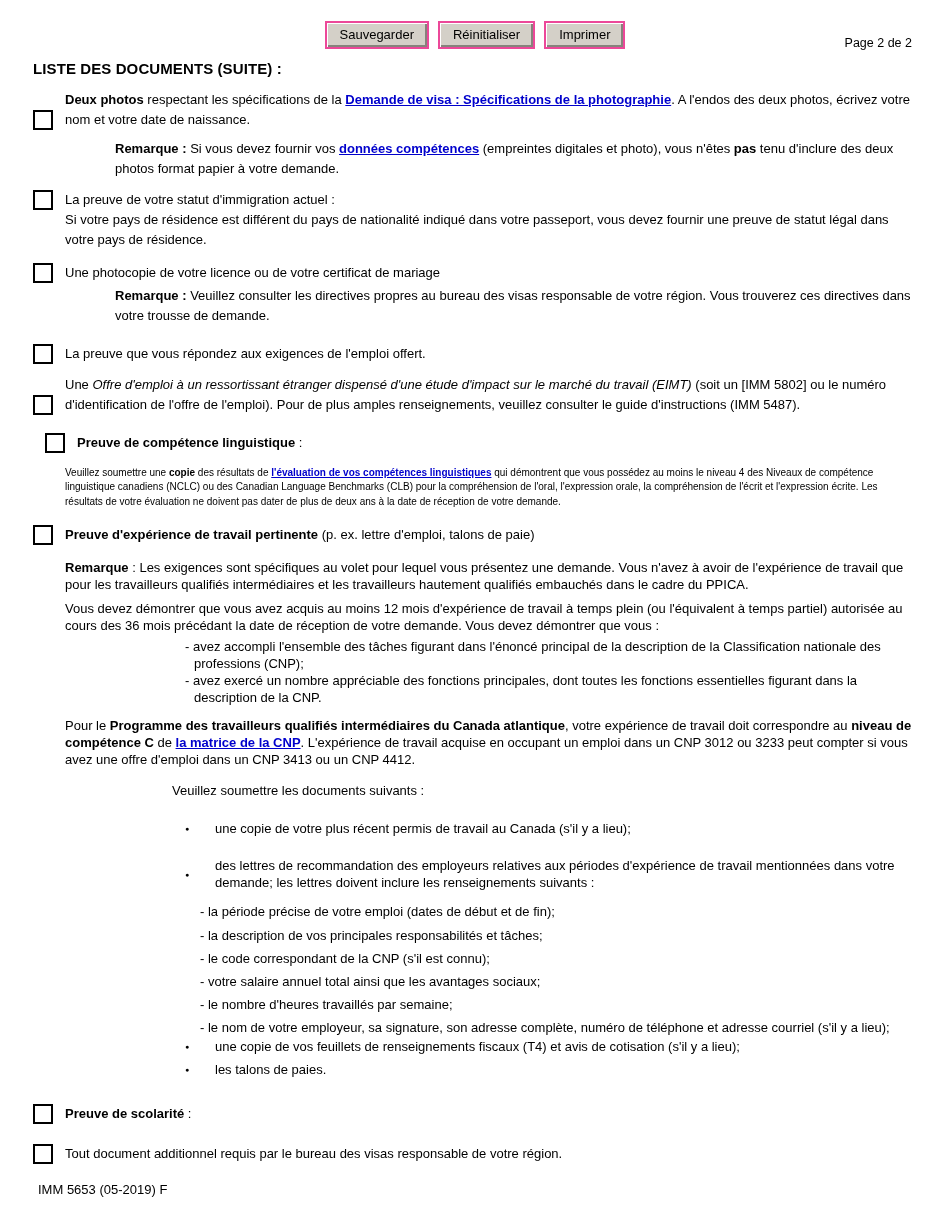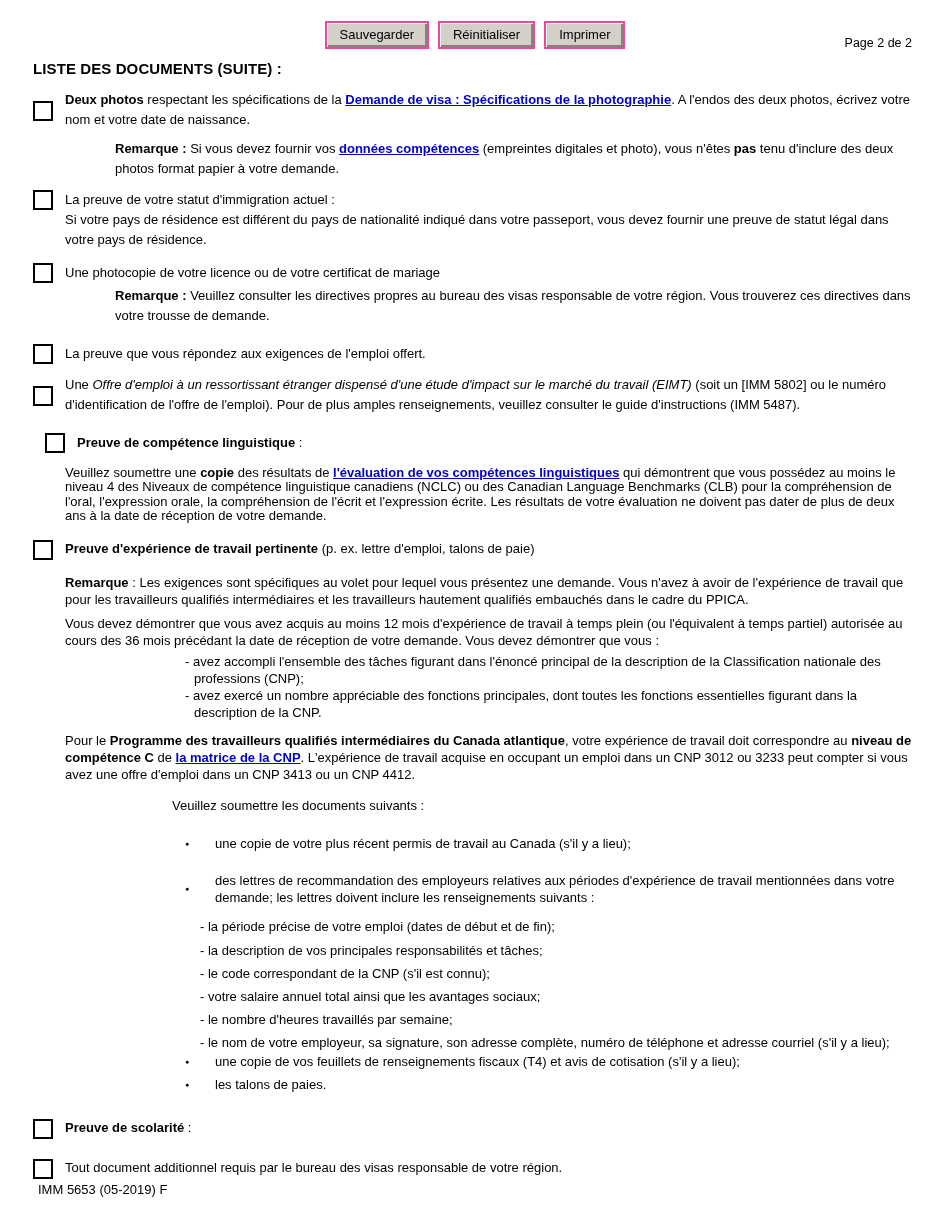--- a/index.html
+++ b/index.html
@@ -10,27 +10,27 @@
   .toolbar{position:absolute;top:21px;left:0;right:0;display:flex;justify-content:center;gap:9px;}
   .btn{
     background:#d4d0c8;border:2px solid #ec4899;
     box-shadow:inset 1px 1px 0 #ffffff,inset -2px -2px 0 #86837c;
     font-family:"Liberation Sans","DejaVu Sans",sans-serif;
     font-size:13px;color:#000;padding:4px 13px 5px;cursor:pointer;
   }
   .page-ind{position:absolute;top:36px;right:38px;font-size:12.5px;}
   #doc{padding:60px 33px 0 33px;}
   .title{font-size:15px;font-weight:bold;letter-spacing:.1px;}
-  .row{display:flex;align-items:center;}
+  .row{display:flex;align-items:flex-end;}
   .cb{flex:0 0 auto;width:16px;height:16px;border:2px solid #000;background:#fff;margin-top:1px;cursor:pointer;}
   .rowtext{margin-left:12px;font-size:13px;line-height:20px;flex:1;}
   .para{font-size:13px;line-height:20px;}
   .para.flush{margin-left:32px;}
   .para.remarque{margin-left:82px;}
-  .para.tight{margin-left:32px;font-size:13px;line-height:14.4px;}
+  .para.tight{margin-left:32px;font-size:10px;line-height:14.4px;}
   .para.mid{margin-left:32px;line-height:17px;}
   .para.intro{margin-left:139px;}
   .bullet{margin-left:152px;display:flex;font-size:13px;line-height:17px;align-items:center;}
   .bullet .glyph{flex:0 0 30px;font-size:9px;line-height:17px;}
   .bullet .btext{flex:1;}
   .dash{font-size:13px;line-height:17px;padding-left:9px;text-indent:-9px;}
   .dash.l1{margin-left:152px;}
   .dash.l2{margin-left:167px;}
   .b{font-weight:bold;}
   .i{font-style:italic;}

